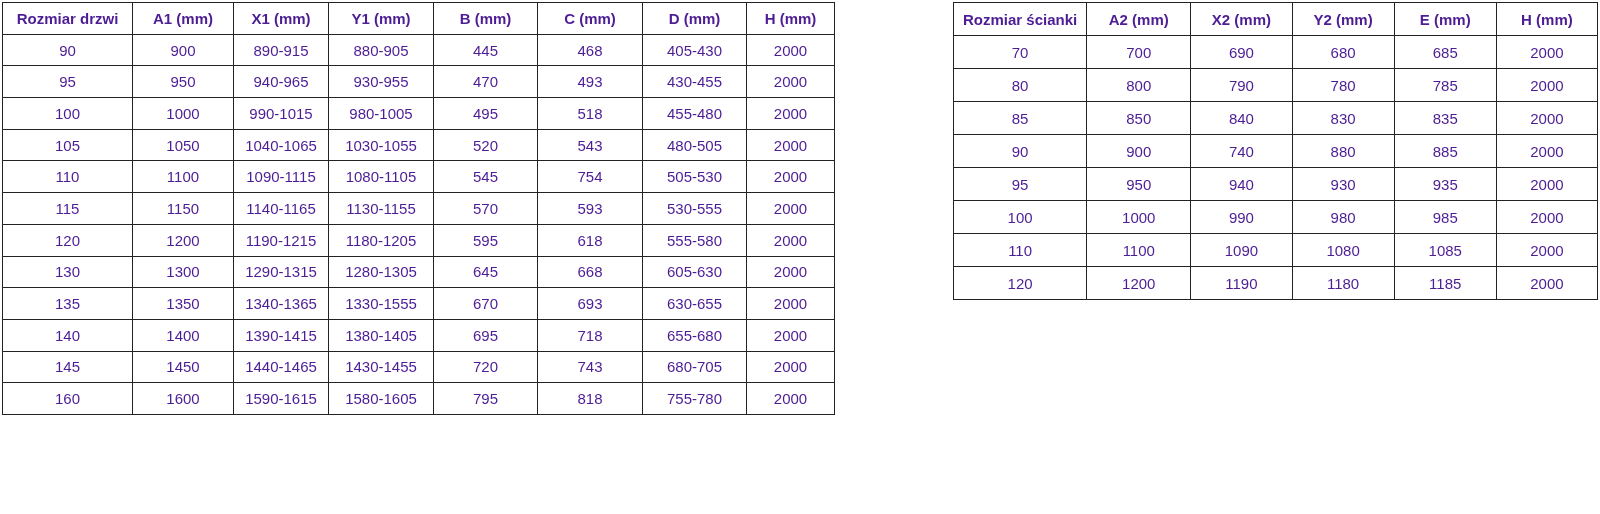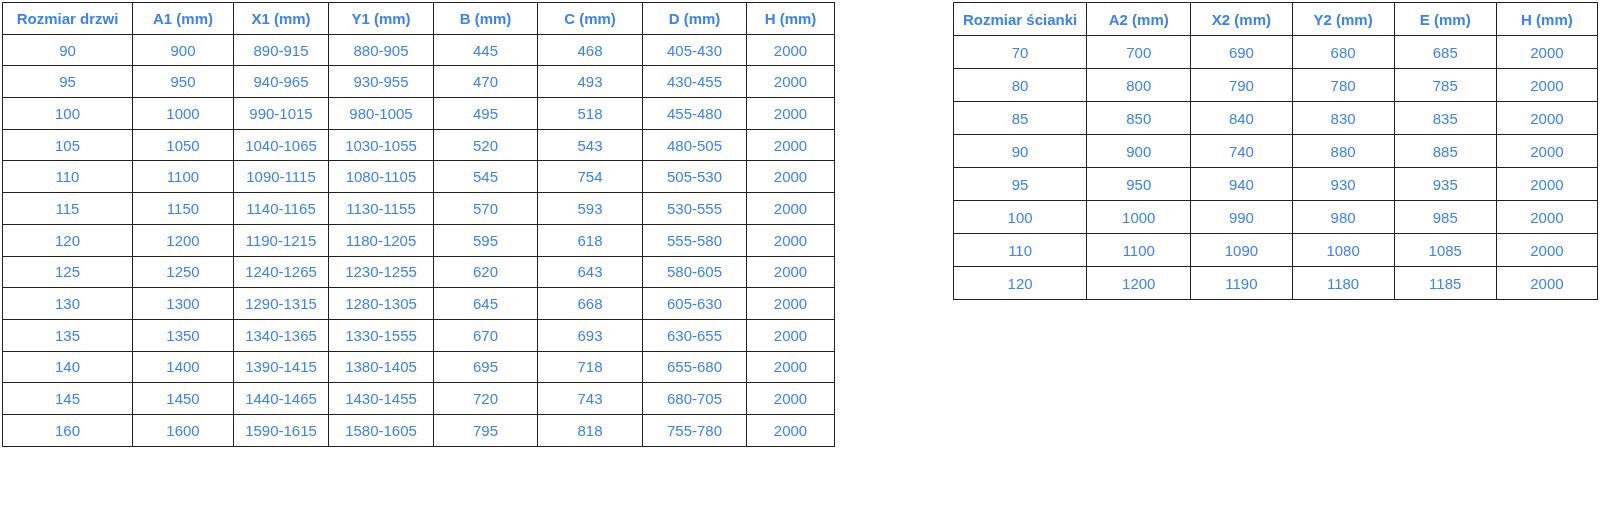--- a/index.html
+++ b/index.html
@@ -13,21 +13,21 @@
     width: 1600px;
     height: 514px;
     background: #ffffff;
     overflow: hidden;
   }
   table.spec {
     border-collapse: collapse;
     table-layout: fixed;
     position: absolute;
     background: #ffffff;
-    color: #3b82f6;
+    color: #4c1d95;
   }
   table.spec th, table.spec td {
     border: 1px solid #222222;
     text-align: center;
     vertical-align: middle;
     padding: 0 2px;
     font-size: 15px;
     line-height: 1;
     overflow: hidden;
     white-space: nowrap;
@@ -144,30 +144,20 @@
           <td>120</td>
           <td>1200</td>
           <td>1190-1215</td>
           <td>1180-1205</td>
           <td>595</td>
           <td>618</td>
           <td>555-580</td>
           <td>2000</td>
         </tr>
         <tr>
-          <td>125</td>
-          <td>1250</td>
-          <td>1240-1265</td>
-          <td>1230-1255</td>
-          <td>620</td>
-          <td>643</td>
-          <td>580-605</td>
-          <td>2000</td>
-        </tr>
-        <tr>
           <td>130</td>
           <td>1300</td>
           <td>1290-1315</td>
           <td>1280-1305</td>
           <td>645</td>
           <td>668</td>
           <td>605-630</td>
           <td>2000</td>
         </tr>
         <tr>

